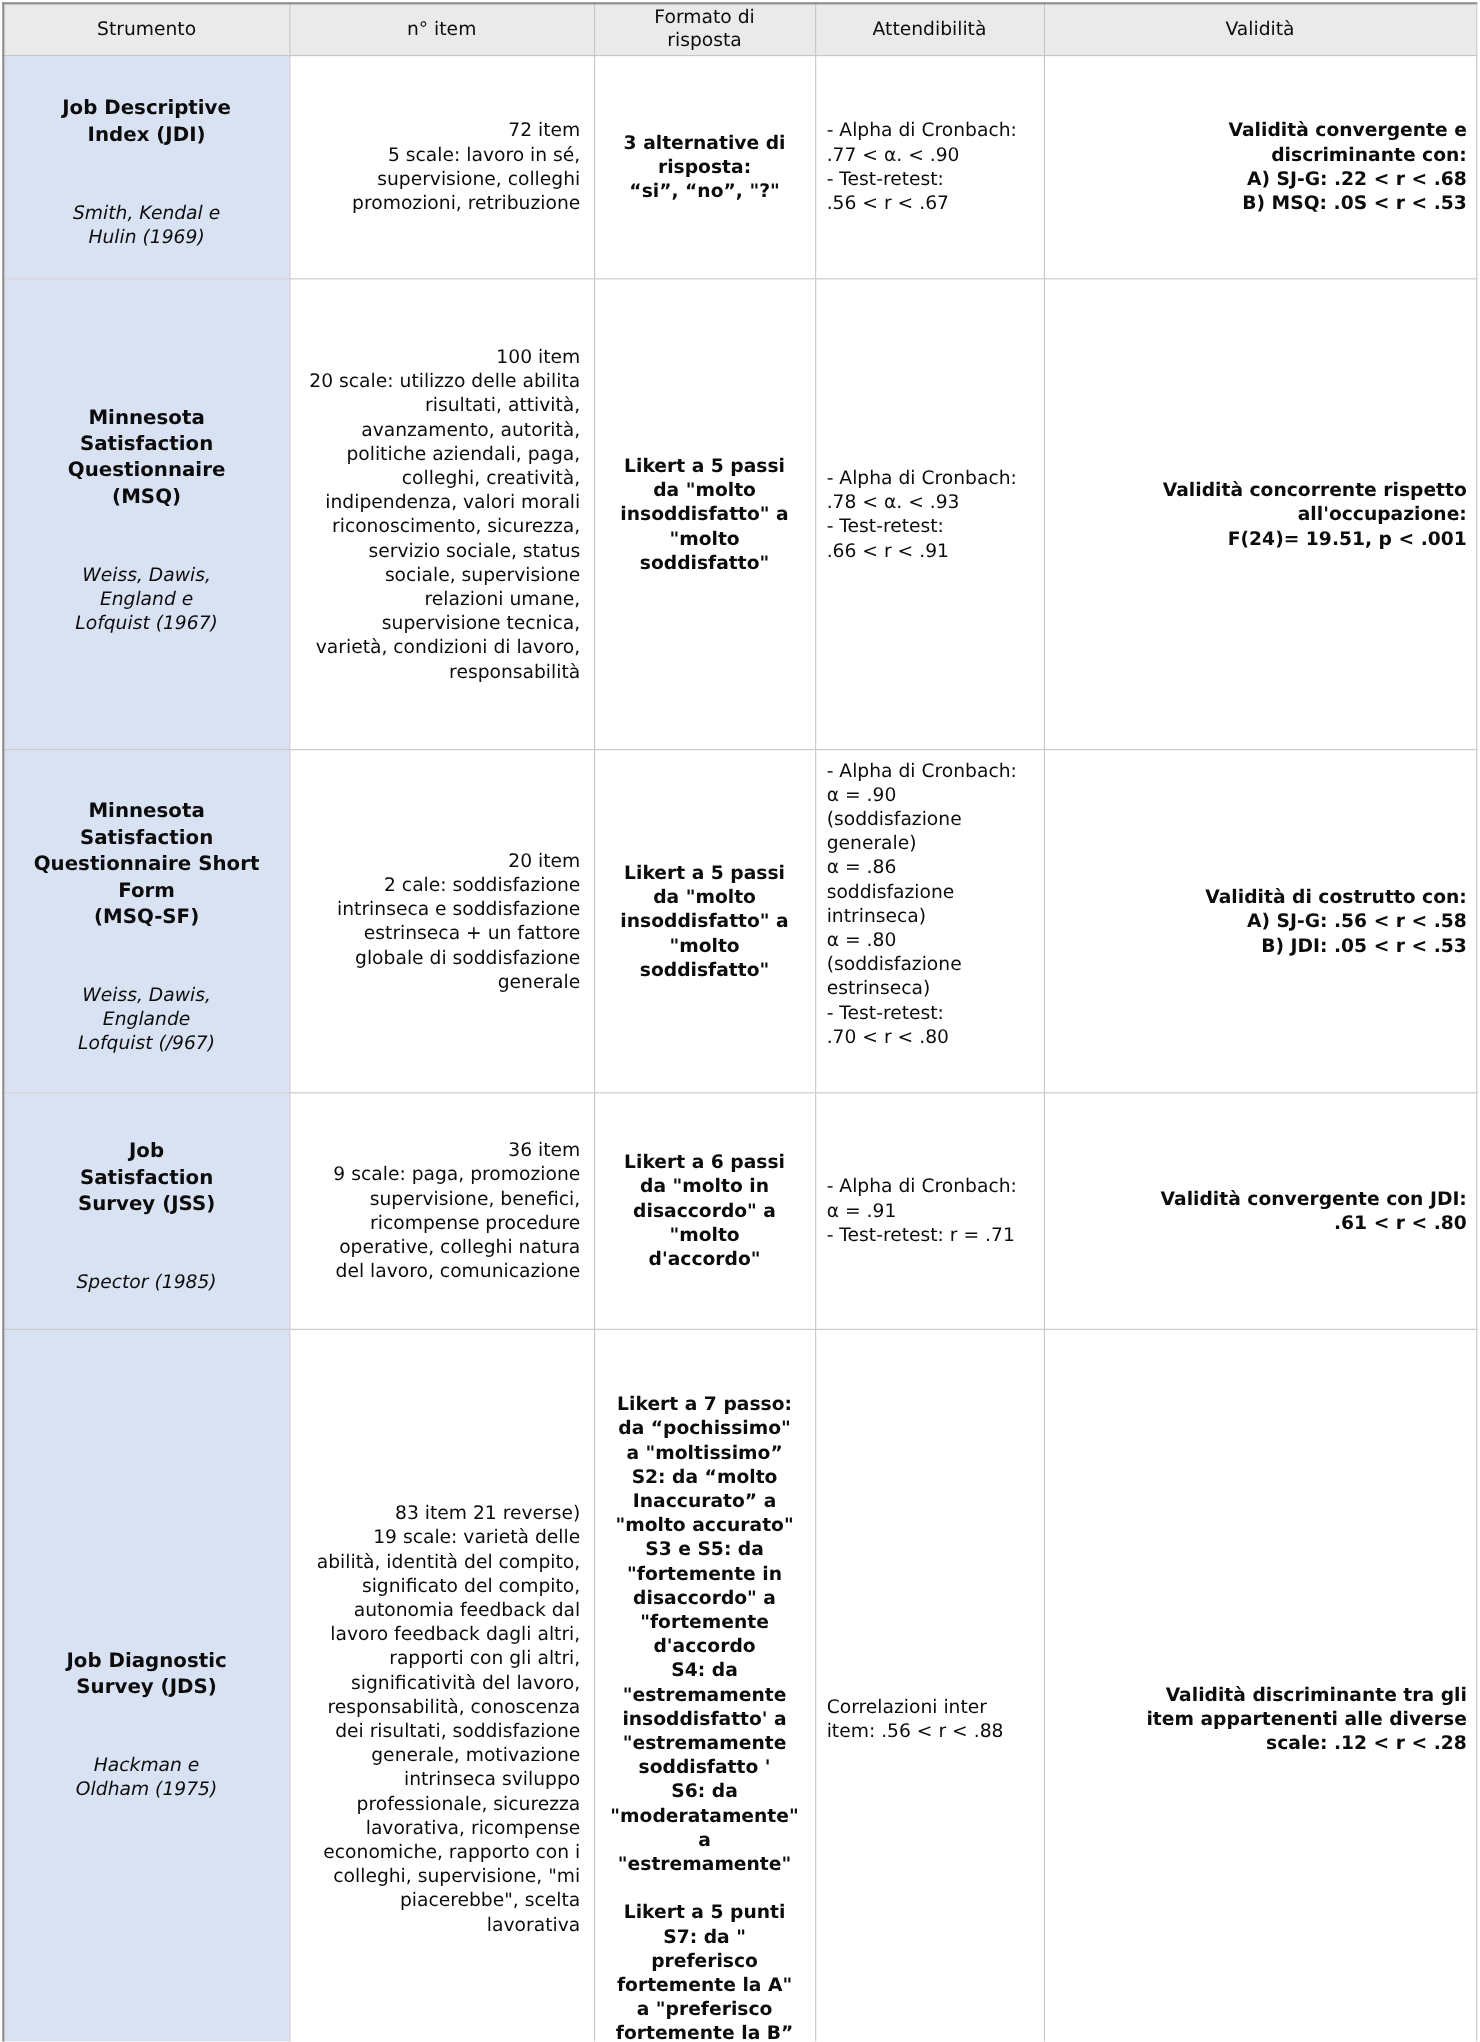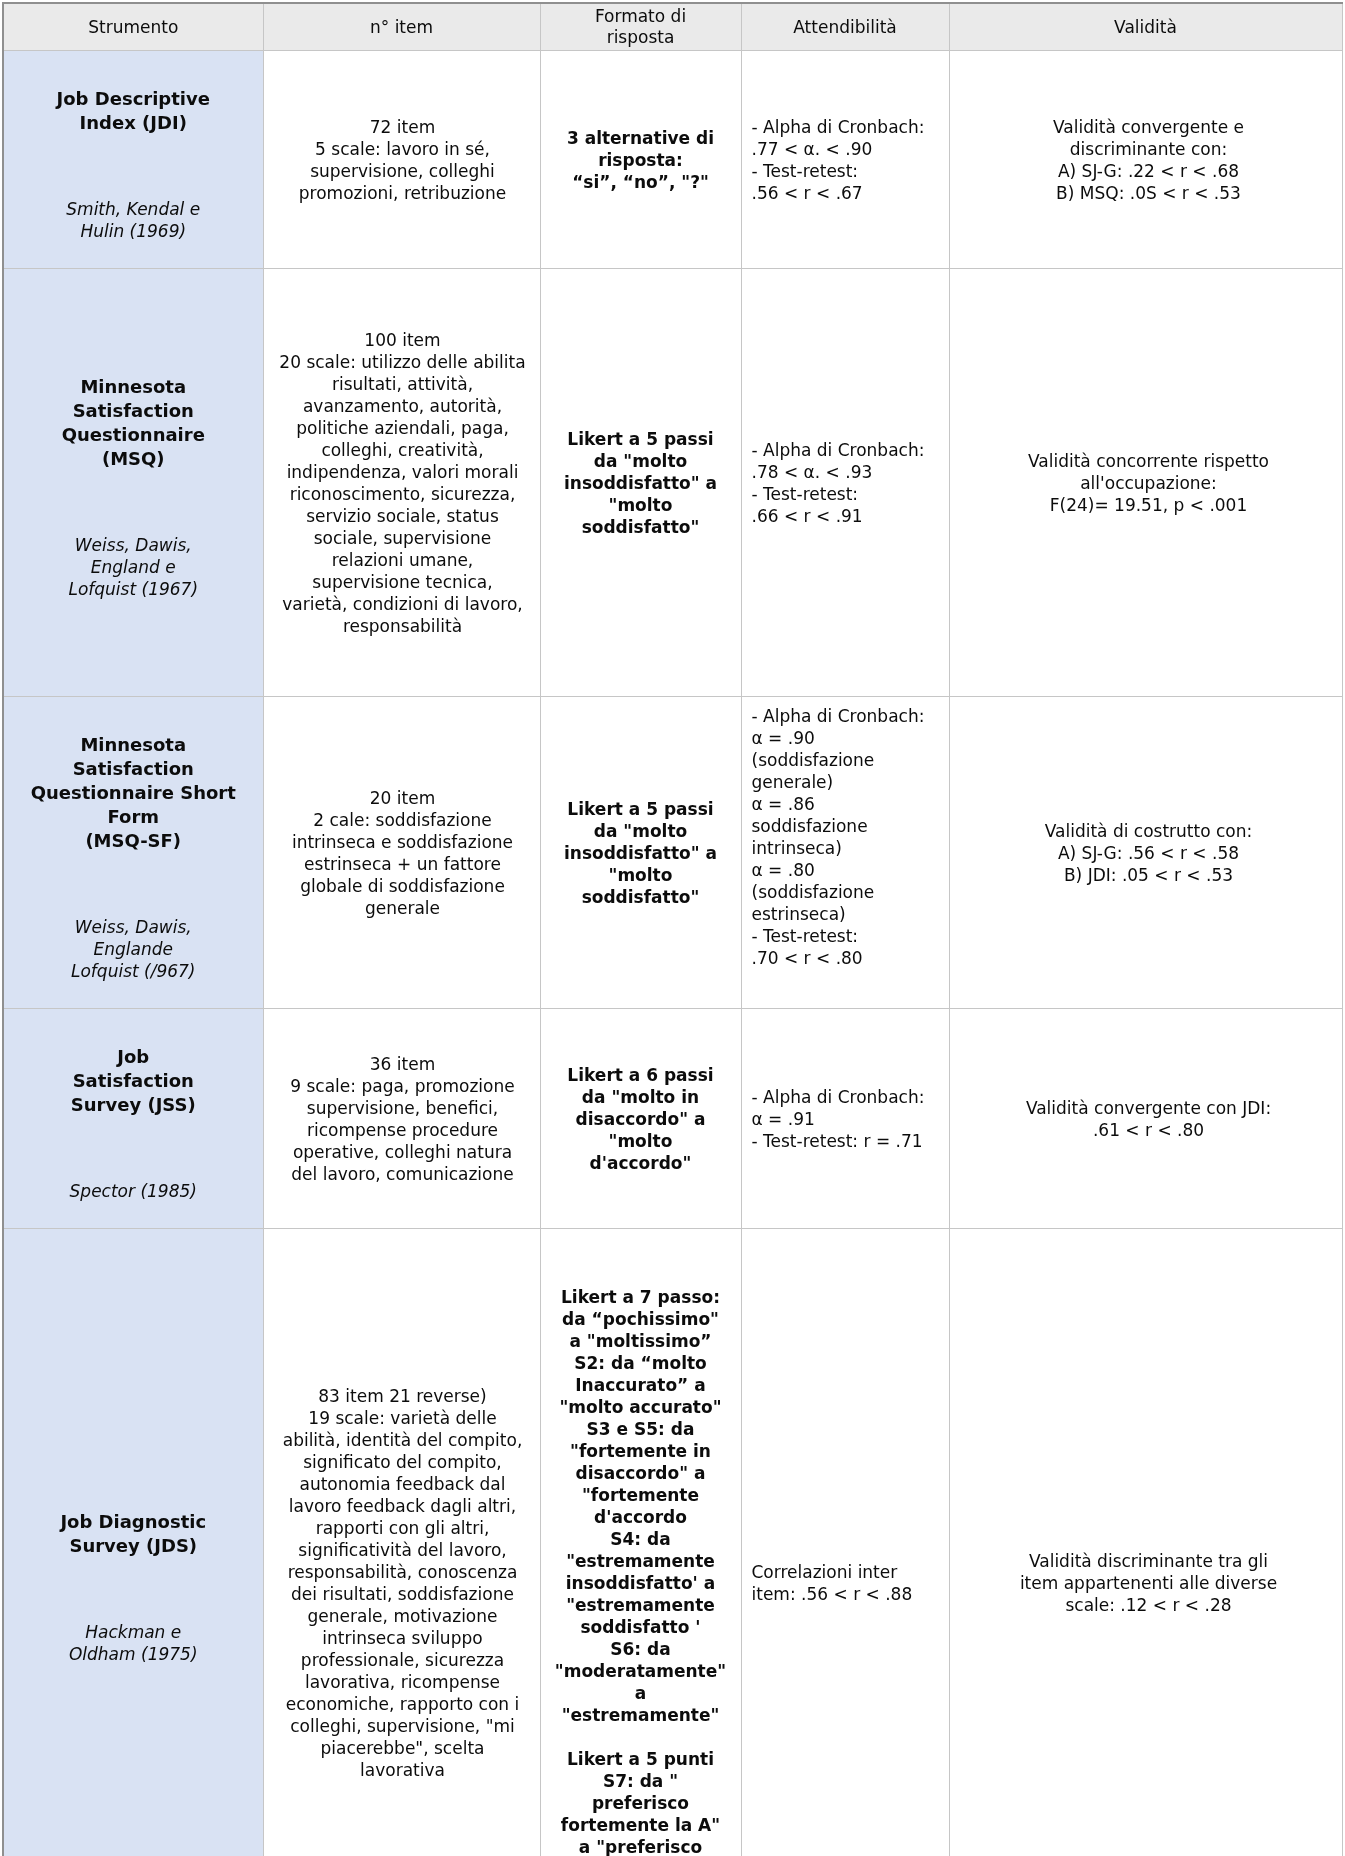--- a/index.html
+++ b/index.html
@@ -20,25 +20,25 @@
     text-align:center;vertical-align:middle;white-space:pre-line;padding:2px 4px;
   }
   td{
     vertical-align:middle;font-size:17px;line-height:22px;
     white-space:pre-line;padding:4px 10px;overflow:hidden;
   }
   td.c-name{
     background:#d9e2f3;text-align:center;padding:4px 16px;
   }
   .inst-name{font-weight:bold;font-size:18px;line-height:24px;white-space:pre-line;margin-top:10px;}
-  .inst-authors{font-style:italic;font-size:17px;line-height:22px;margin-top:41px;white-space:pre-line;}
-  td.c-items{text-align:center;padding:6px 12px 6px 14px;margin-top:41px;}
+  .inst-authors{font-style:italic;font-size:17px;line-height:22px;margin-top:26px;white-space:pre-line;}
+  td.c-items{text-align:right;padding:6px 12px 6px 14px;margin-top:41px;}
   td.c-format{text-align:center;padding:4px 8px;font-weight:bold;}
   td.c-rel{text-align:left;padding:4px 6px 4px 10px;}
-  td.c-val{text-align:center;padding:4px 8px 4px 14px;}
+  td.c-val{text-align:right;padding:4px 8px 4px 14px;font-weight:bold;}
 </style>
 </head>
 <body>
 
 <table class="grid">
   <colgroup>
     <col style="width:260px">
     <col style="width:277px">
     <col style="width:201px">
     <col style="width:208px">

